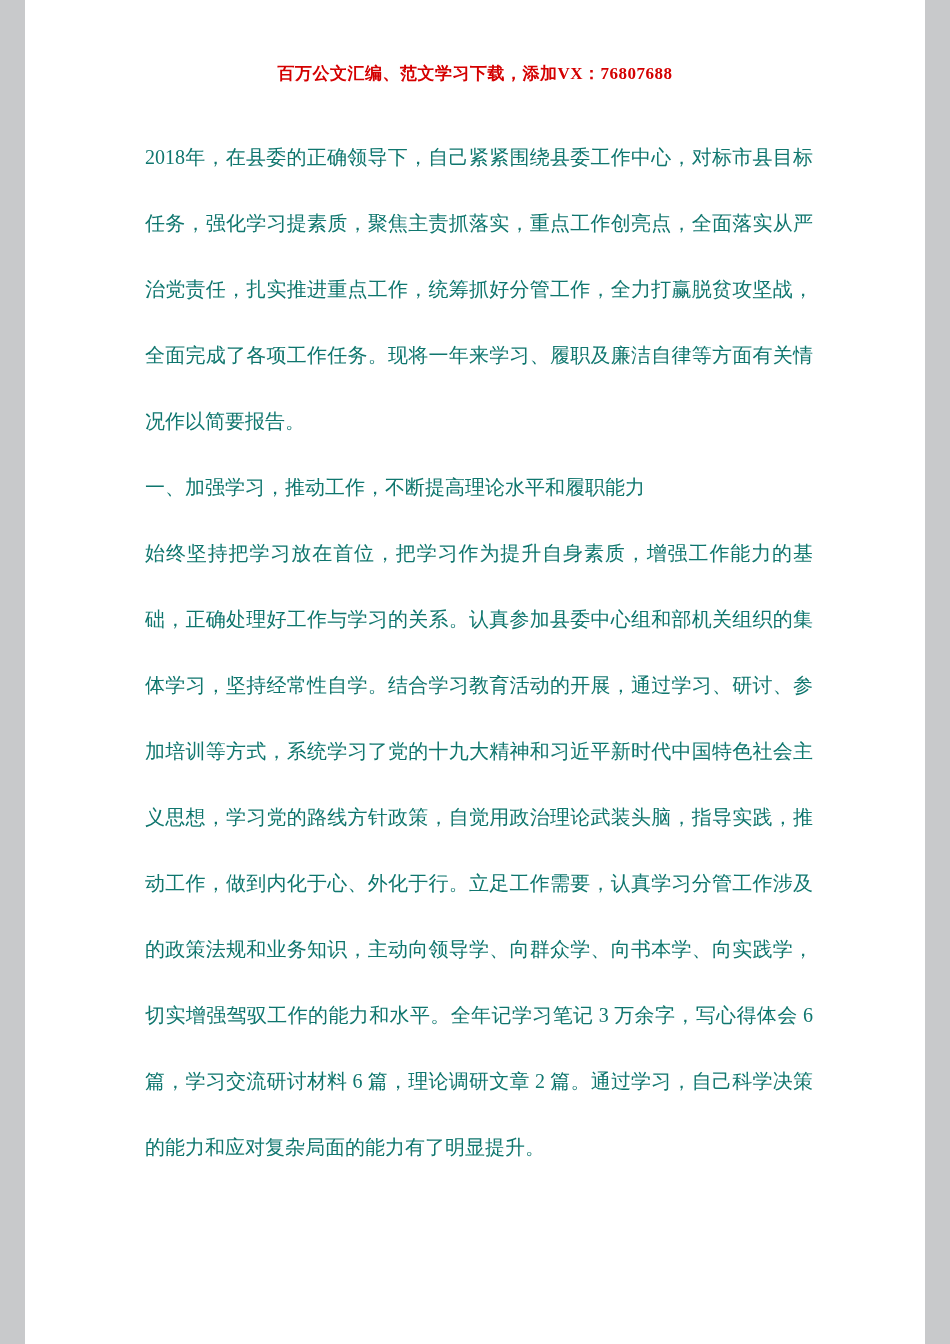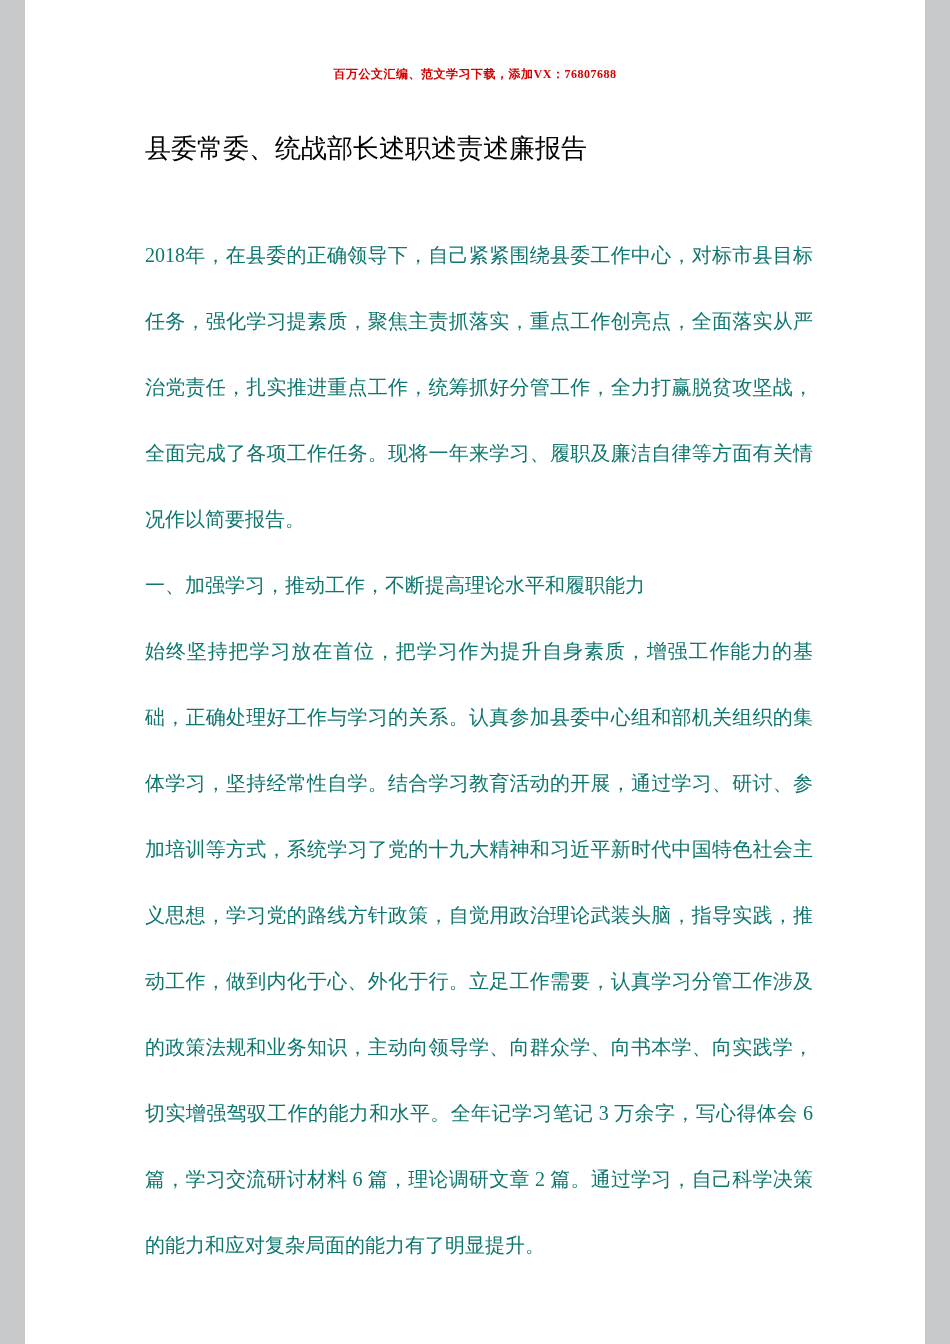--- a/index.html
+++ b/index.html
@@ -21,21 +21,21 @@
   .page {
     width: 900px;
     height: 1344px;
     margin: 0 auto;
     background: #ffffff;
     padding: 62px 112px 40px 120px;
   }
 
   .promo {
     text-align: center;
-    font-size: 12px;
+    font-size: 17px;
     font-weight: bold;
     letter-spacing: 0.5px;
     color: #d40000;
     line-height: 24px;
     margin-bottom: 38px;
     
     margin-left: -8px;
   }
 
   .doc-title {
@@ -55,21 +55,20 @@
   }
 </style>
 </head>
 <body>
 
 <div class="viewport">
   <div class="page">
 
     <div class="promo">百万公文汇编、范文学习下载，添加VX：76807688</div>
 
-    <div class="doc-title">县委常委、统战部长述职述责述廉报告</div>
 
     <div class="doc-body">
       <p>2018年，在县委的正确领导下，自己紧紧围绕县委工作中心，对标市县目标任务，强化学习提素质，聚焦主责抓落实，重点工作创亮点，全面落实从严治党责任，扎实推进重点工作，统筹抓好分管工作，全力打赢脱贫攻坚战，全面完成了各项工作任务。现将一年来学习、履职及廉洁自律等方面有关情况作以简要报告。</p>
       <p>一、加强学习，推动工作，不断提高理论水平和履职能力</p>
       <p>始终坚持把学习放在首位，把学习作为提升自身素质，增强工作能力的基础，正确处理好工作与学习的关系。认真参加县委中心组和部机关组织的集体学习，坚持经常性自学。结合学习教育活动的开展，通过学习、研讨、参加培训等方式，系统学习了党的十九大精神和习近平新时代中国特色社会主义思想，学习党的路线方针政策，自觉用政治理论武装头脑，指导实践，推动工作，做到内化于心、外化于行。立足工作需要，认真学习分管工作涉及的政策法规和业务知识，主动向领导学、向群众学、向书本学、向实践学，切实增强驾驭工作的能力和水平。全年记学习笔记 3 万余字，写心得体会 6 篇，学习交流研讨材料 6 篇，理论调研文章 2 篇。通过学习，自己科学决策的能力和应对复杂局面的能力有了明显提升。</p>
     </div>
 
   </div>
 </div>
 

